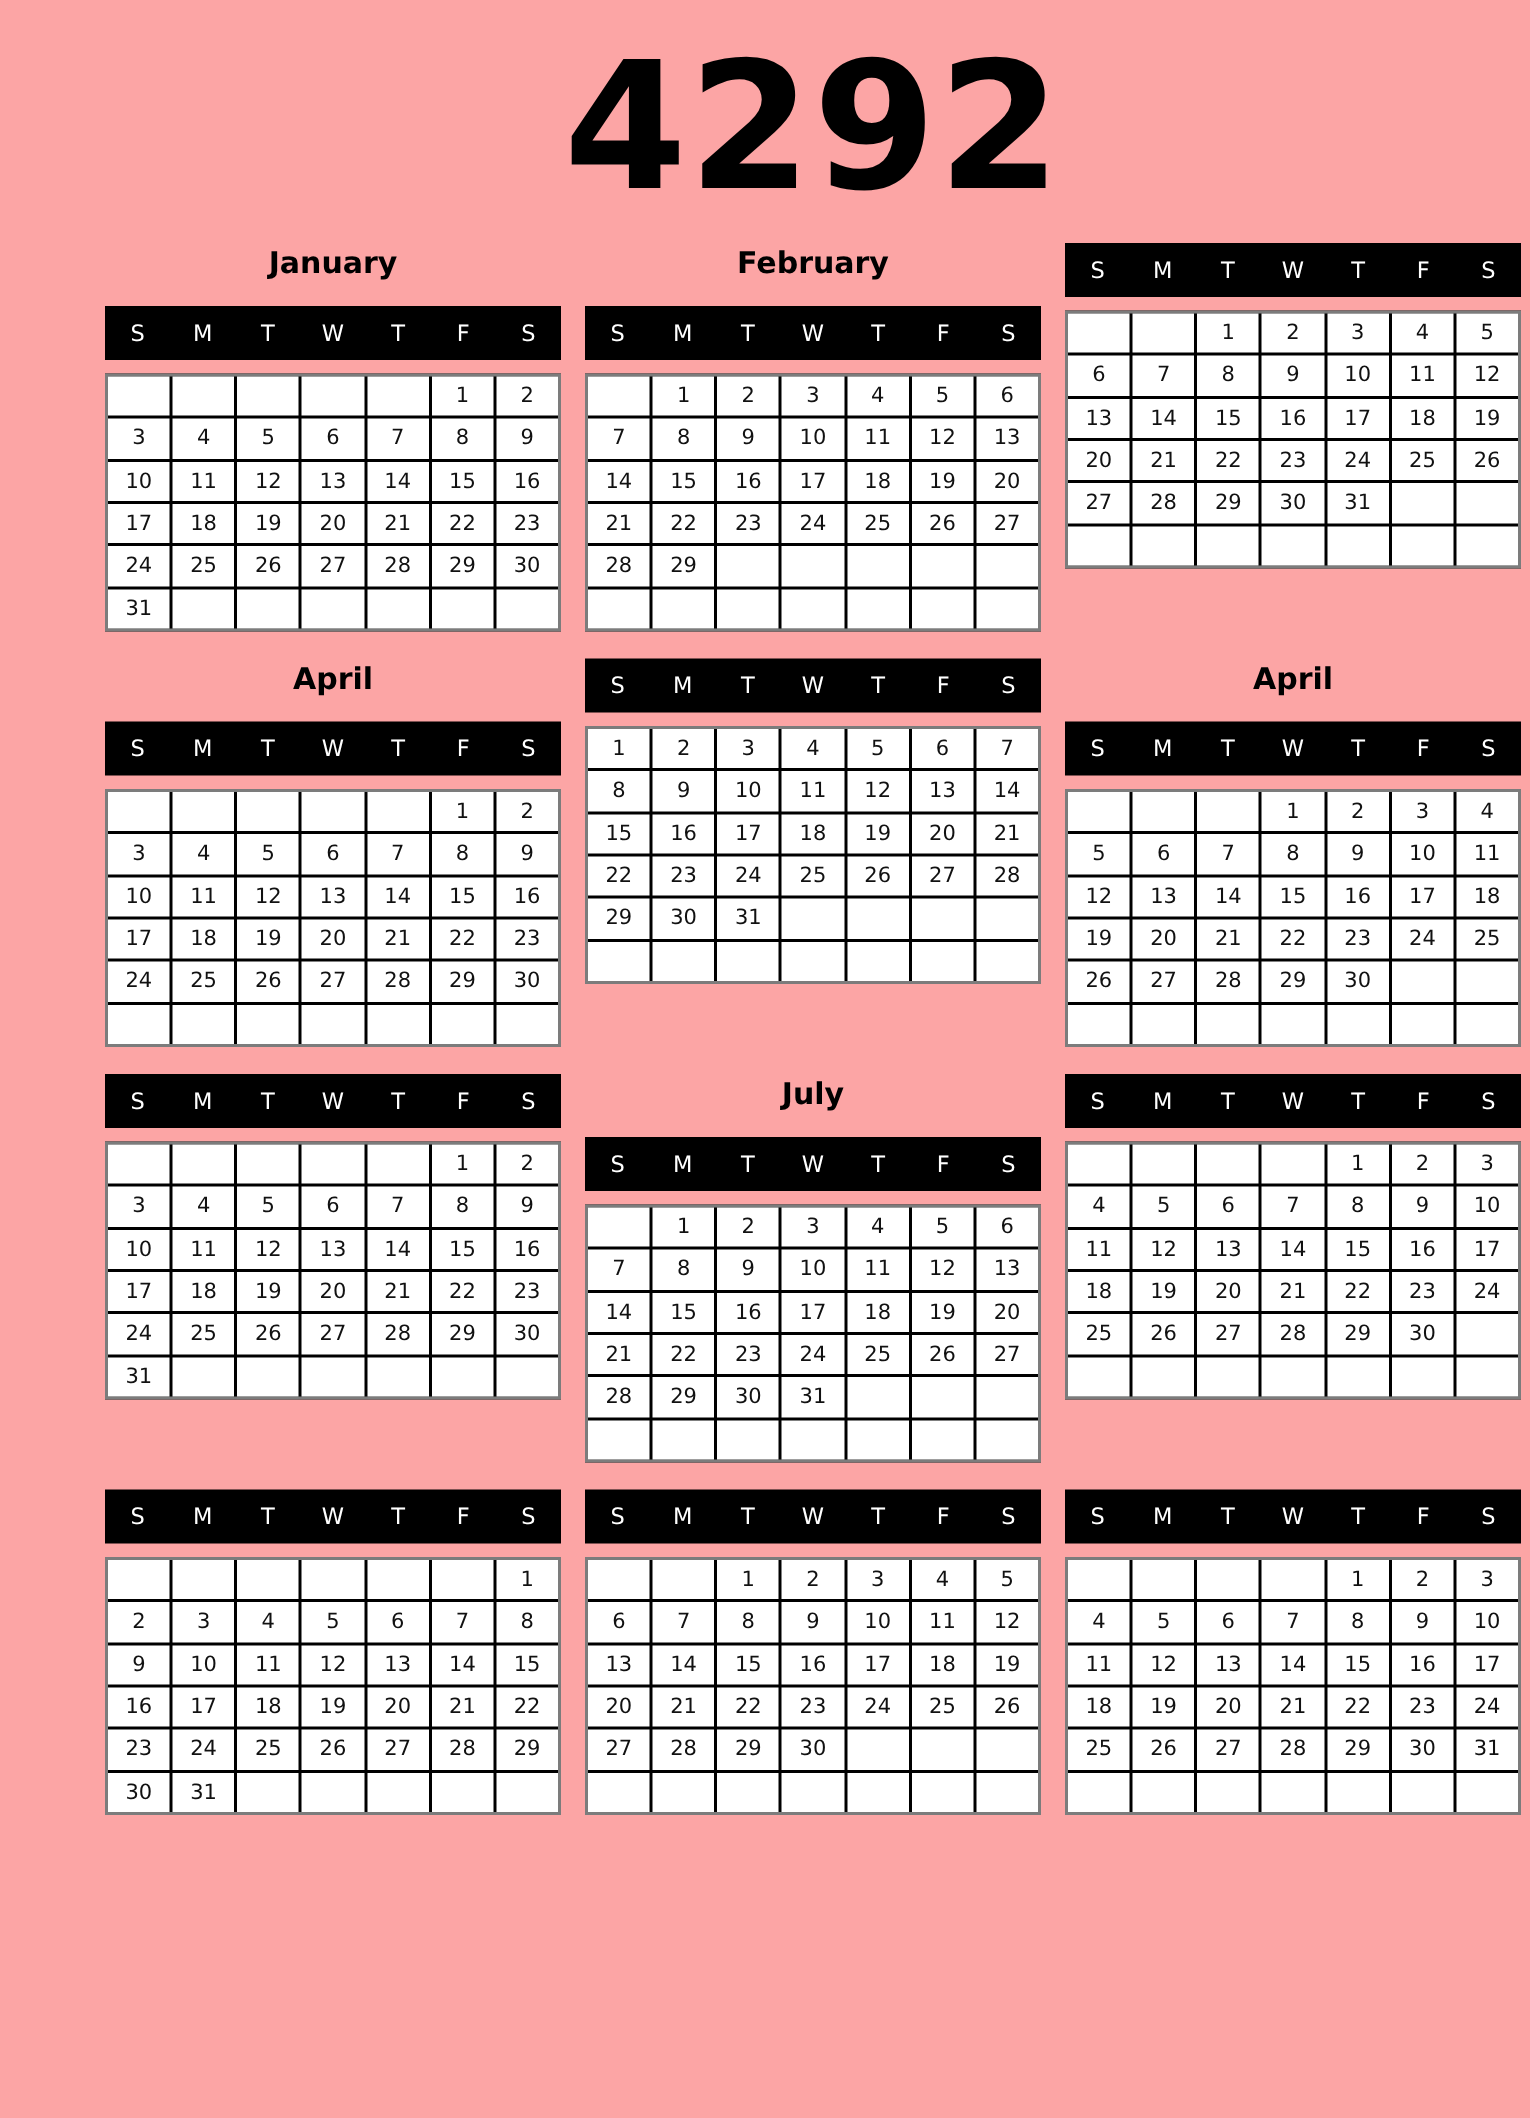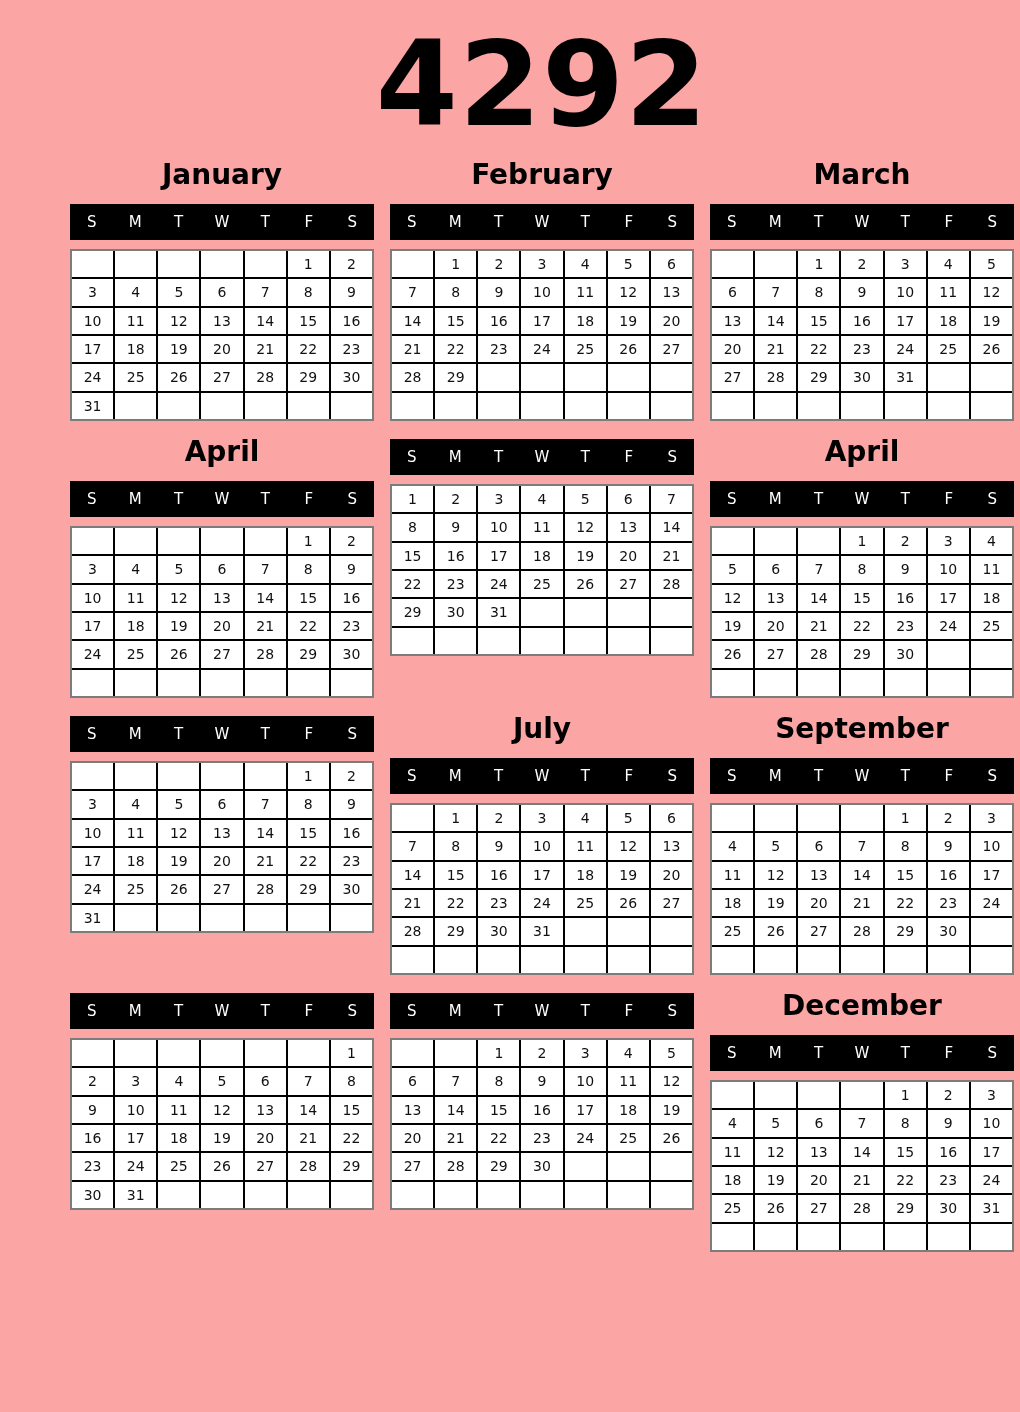--- a/index.html
+++ b/index.html
@@ -23,21 +23,21 @@
   }
   .months {
     display: grid;
     grid-template-columns: repeat(3, 304px);
     justify-content: space-between;
     row-gap: 18px;
     padding: 0 38px;
   }
   .month { width: 304px; }
   .month-name {
-    font-size: 28px;
+    font-size: 20px;
     font-weight: bold;
     text-align: center;
     color: #000000;
     height: 26px;
     line-height: 26px;
     margin-bottom: 16px;
   }
   .weekday-header {
     height: 36px;
     background: #000000;
@@ -184,21 +184,20 @@
           <div class="day-cell"></div>
           <div class="day-cell"></div>
           <div class="day-cell"></div>
           <div class="day-cell"></div>
           <div class="day-cell"></div>
           <div class="day-cell"></div>
         </div>
   </div>
 
   <div class="month">
-    <div class="month-name">March</div>
     <div class="weekday-header">
           <div class="weekday-cell">S</div>
           <div class="weekday-cell">M</div>
           <div class="weekday-cell">T</div>
           <div class="weekday-cell">W</div>
           <div class="weekday-cell">T</div>
           <div class="weekday-cell">F</div>
           <div class="weekday-cell">S</div>
         </div>
     <div class="day-grid">
@@ -524,21 +523,20 @@
           <div class="day-cell"></div>
           <div class="day-cell"></div>
           <div class="day-cell"></div>
           <div class="day-cell"></div>
           <div class="day-cell"></div>
           <div class="day-cell"></div>
         </div>
   </div>
 
   <div class="month">
-    <div class="month-name">September</div>
     <div class="weekday-header">
           <div class="weekday-cell">S</div>
           <div class="weekday-cell">M</div>
           <div class="weekday-cell">T</div>
           <div class="weekday-cell">W</div>
           <div class="weekday-cell">T</div>
           <div class="weekday-cell">F</div>
           <div class="weekday-cell">S</div>
         </div>
     <div class="day-grid">
@@ -693,21 +691,20 @@
           <div class="day-cell"></div>
           <div class="day-cell"></div>
           <div class="day-cell"></div>
           <div class="day-cell"></div>
           <div class="day-cell"></div>
           <div class="day-cell"></div>
         </div>
   </div>
 
   <div class="month">
-    <div class="month-name">December</div>
     <div class="weekday-header">
           <div class="weekday-cell">S</div>
           <div class="weekday-cell">M</div>
           <div class="weekday-cell">T</div>
           <div class="weekday-cell">W</div>
           <div class="weekday-cell">T</div>
           <div class="weekday-cell">F</div>
           <div class="weekday-cell">S</div>
         </div>
     <div class="day-grid">

